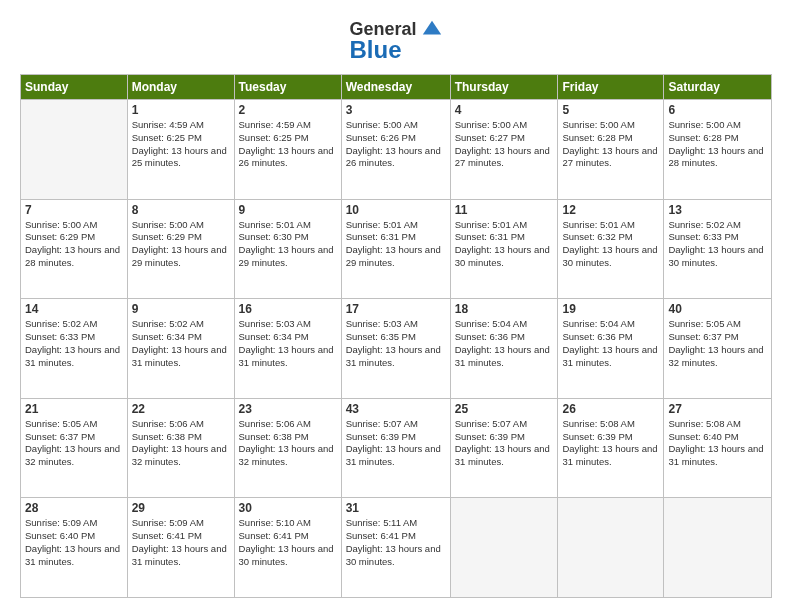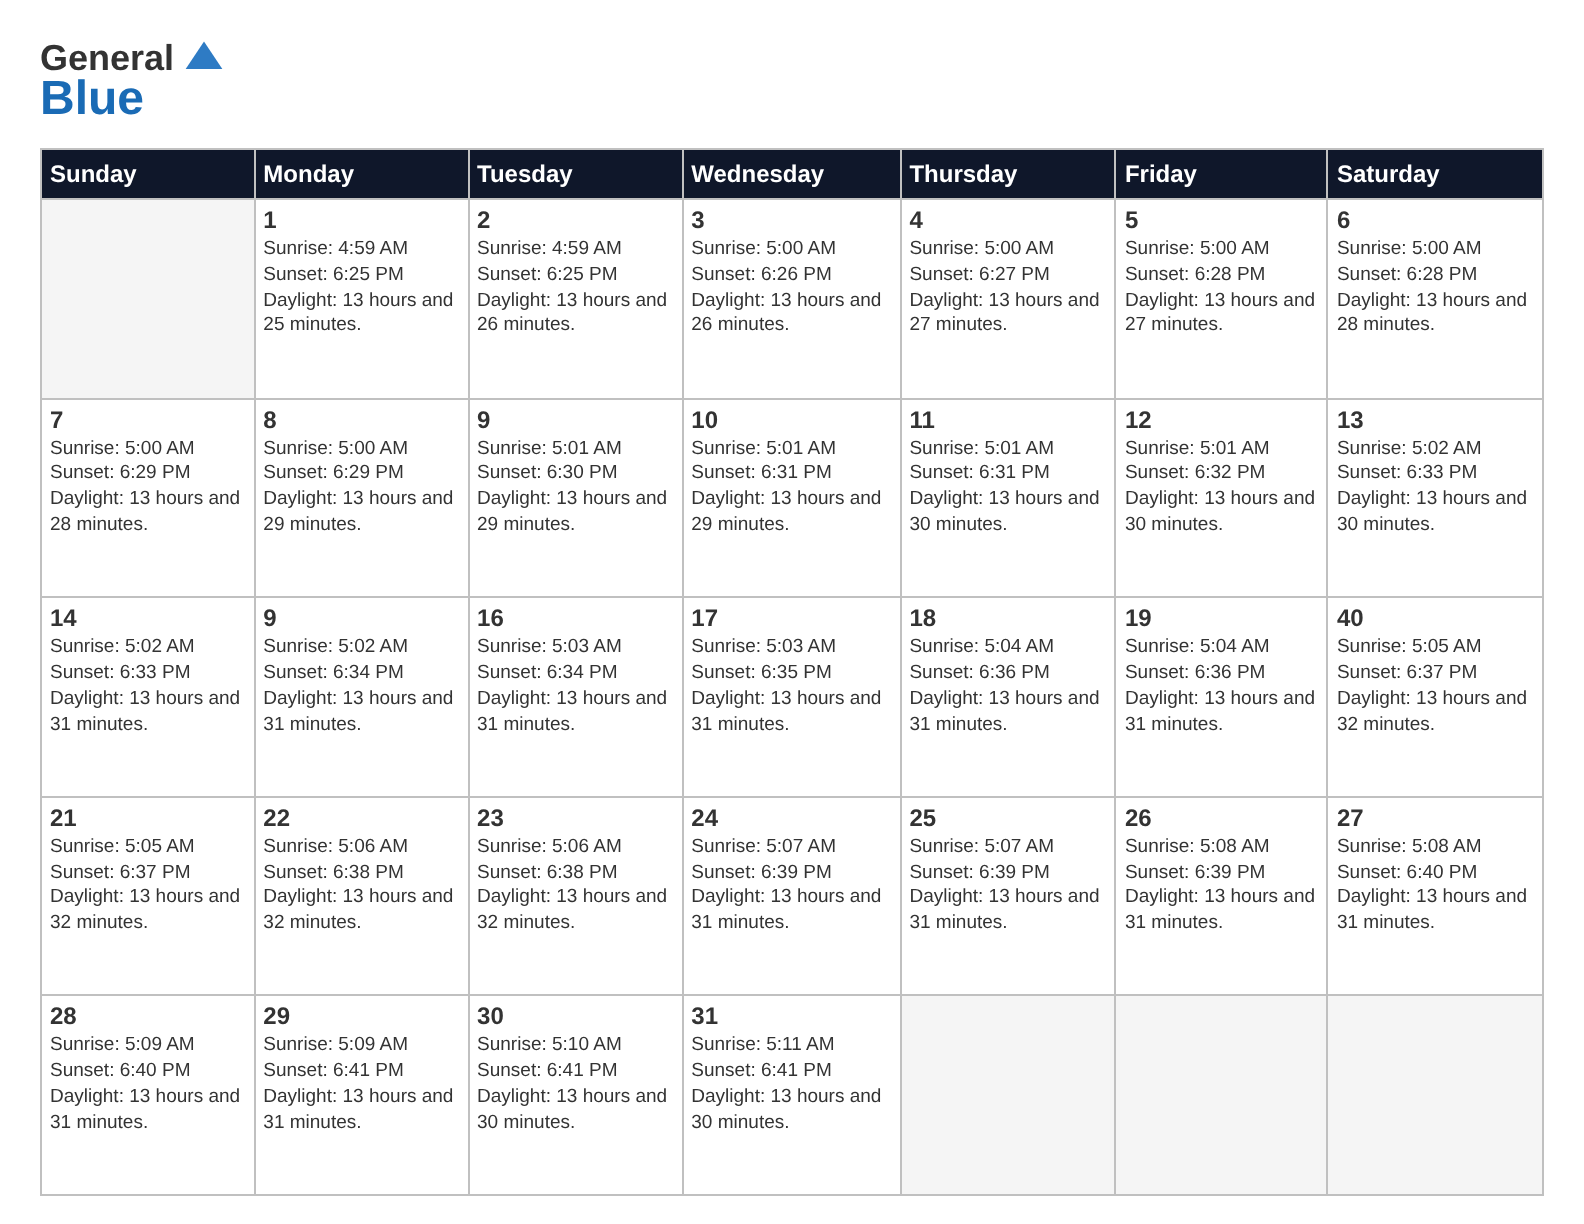--- a/index.html
+++ b/index.html
@@ -13,21 +13,21 @@
     .page {
       width: 792px;
       height: 612px;
       padding: 18px 20px 14px 20px;
       display: flex;
       flex-direction: column;
     }
     .header {
       display: flex;
       align-items: flex-start;
-      justify-content: space-between;
+      justify-content: center;
       margin-bottom: 10px;
     }
     .logo {
       display: flex;
       flex-direction: column;
       align-items: flex-start;
     }
     .logo-text {
       display: flex;
       align-items: center;
@@ -61,21 +61,21 @@
       font-size: 15px;
       color: #555;
       margin-top: 2px;
     }
     .calendar-table {
       width: 100%;
       border-collapse: collapse;
       flex: 1;
     }
     .calendar-table th {
-      background-color: #0f172a;
+      background-color: #4d7c0f;
       color: #fff;
       font-size: 12px;
       font-weight: bold;
       padding: 5px 4px;
       text-align: left;
       border: 1px solid #c0c0c0;
     }
     .calendar-table td {
       border: 1px solid #c0c0c0;
       vertical-align: top;
@@ -272,21 +272,21 @@
 Sunset: 6:38 PM
 Daylight: 13 hours and 32 minutes.</div>
           </td>
           <td>
             <span class="day-number">23</span>
             <div class="day-info" style="white-space: pre-line;">Sunrise: 5:06 AM
 Sunset: 6:38 PM
 Daylight: 13 hours and 32 minutes.</div>
           </td>
           <td>
-            <span class="day-number">24</span>
+            <span class="day-number">43</span>
             <div class="day-info" style="white-space: pre-line;">Sunrise: 5:07 AM
 Sunset: 6:39 PM
 Daylight: 13 hours and 31 minutes.</div>
           </td>
           <td>
             <span class="day-number">25</span>
             <div class="day-info" style="white-space: pre-line;">Sunrise: 5:07 AM
 Sunset: 6:39 PM
 Daylight: 13 hours and 31 minutes.</div>
           </td>

